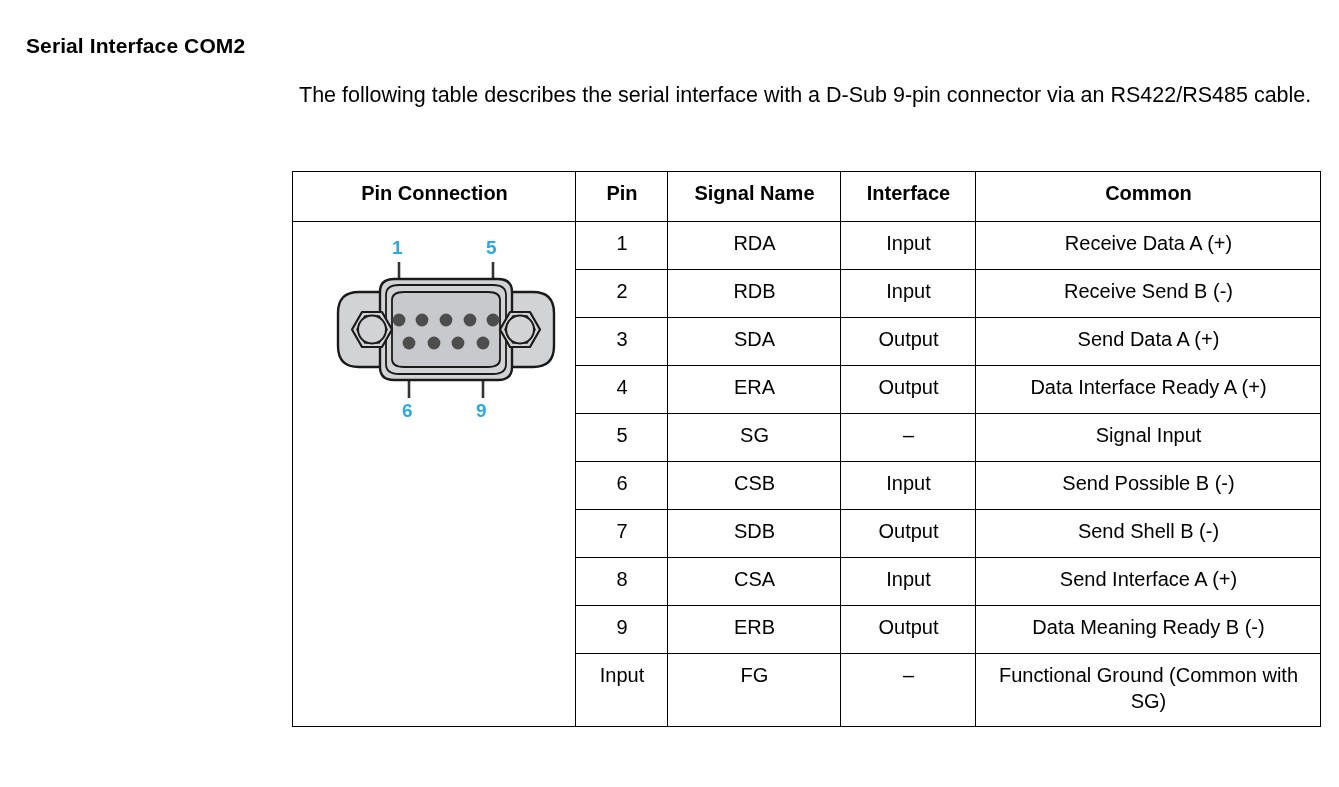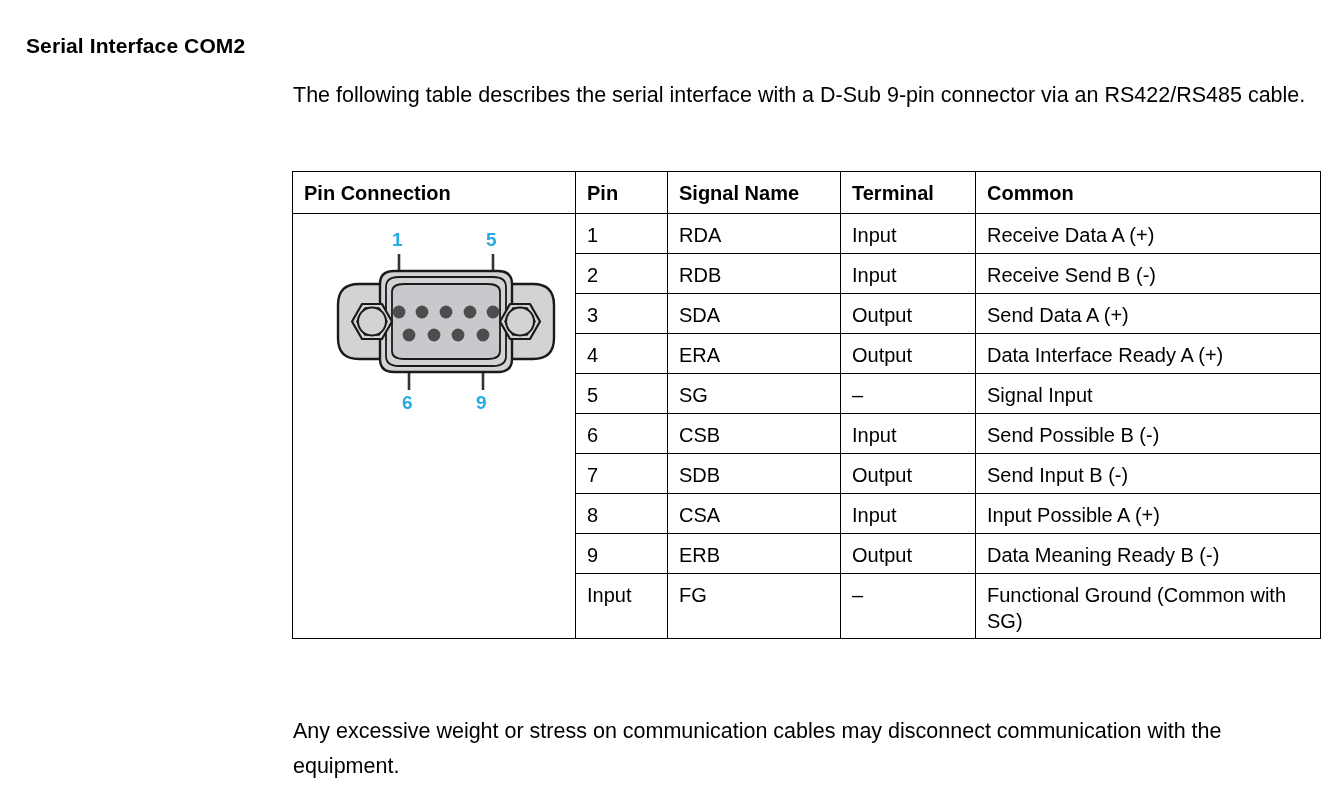--- a/index.html
+++ b/index.html
@@ -24,21 +24,21 @@
     position: absolute;
     left: 26px;
     top: 34px;
     font-size: 21px;
     font-weight: bold;
     letter-spacing: 0.1px;
     color: #000;
   }
   .intro-para {
     position: absolute;
-    left: 293px;
+    left: 299px;
     top: 80px;
     width: 1030px;
     font-size: 21.5px;
     line-height: 30px;
     color: #000;
   }
   .closing-para {
     position: absolute;
     left: 293px;
     top: 714px;
@@ -54,23 +54,23 @@
     left: 292px;
     top: 171px;
     width: 1028px;
     border-collapse: collapse;
     table-layout: fixed;
     font-size: 20px;
   }
   table.pinout th,
   table.pinout td {
     border: 1.6px solid #000000;
-    text-align: left;
+    text-align: center;
     vertical-align: top;
-    padding: 8px 10px 4px 11px;
+    padding: 8px 10px 12px 11px;
     font-weight: normal;
     line-height: 26px;
   }
   table.pinout thead th {
     font-weight: bold;
     height: 29px;
   }
   table.pinout tbody td {
     height: 27px;
   }
@@ -129,21 +129,21 @@
       <col class="c-pin">
       <col class="c-signal">
       <col class="c-dir">
       <col class="c-meaning">
     </colgroup>
     <thead>
       <tr>
         <th>Pin Connection</th>
         <th>Pin</th>
         <th>Signal Name</th>
-        <th>Terminal</th>
+        <th>Interface</th>
         <th>Common</th>
       </tr>
     </thead>
     <tbody>
       <tr>
         <td class="diagram-cell" rowspan="10">
           <div class="connector-wrap">
             <svg class="connector-svg" width="281" height="200" viewBox="0 0 281 200">
 
               <line x1="95" y1="32" x2="95" y2="90" stroke="#333333" stroke-width="2.6"></line>
@@ -255,38 +255,37 @@
       <tr>
         <td>6</td>
         <td>CSB</td>
         <td>Input</td>
         <td>Send Possible B (-)</td>
       </tr>
       <tr>
         <td>7</td>
         <td>SDB</td>
         <td>Output</td>
-        <td>Send Input B (-)</td>
+        <td>Send Shell B (-)</td>
       </tr>
       <tr>
         <td>8</td>
         <td>CSA</td>
         <td>Input</td>
-        <td>Input Possible A (+)</td>
+        <td>Send Interface A (+)</td>
       </tr>
       <tr>
         <td>9</td>
         <td>ERB</td>
         <td>Output</td>
         <td>Data Meaning Ready B (-)</td>
       </tr>
       <tr>
         <td>Input</td>
         <td>FG</td>
         <td class="dash">–</td>
         <td class="last-meaning">Functional Ground (Common with SG)</td>
       </tr>
     </tbody>
   </table>
 
-  <div class="closing-para">Any excessive weight or stress on communication cables may disconnect communication with the equipment.</div>
 
 </div>
 
 </body></html>

